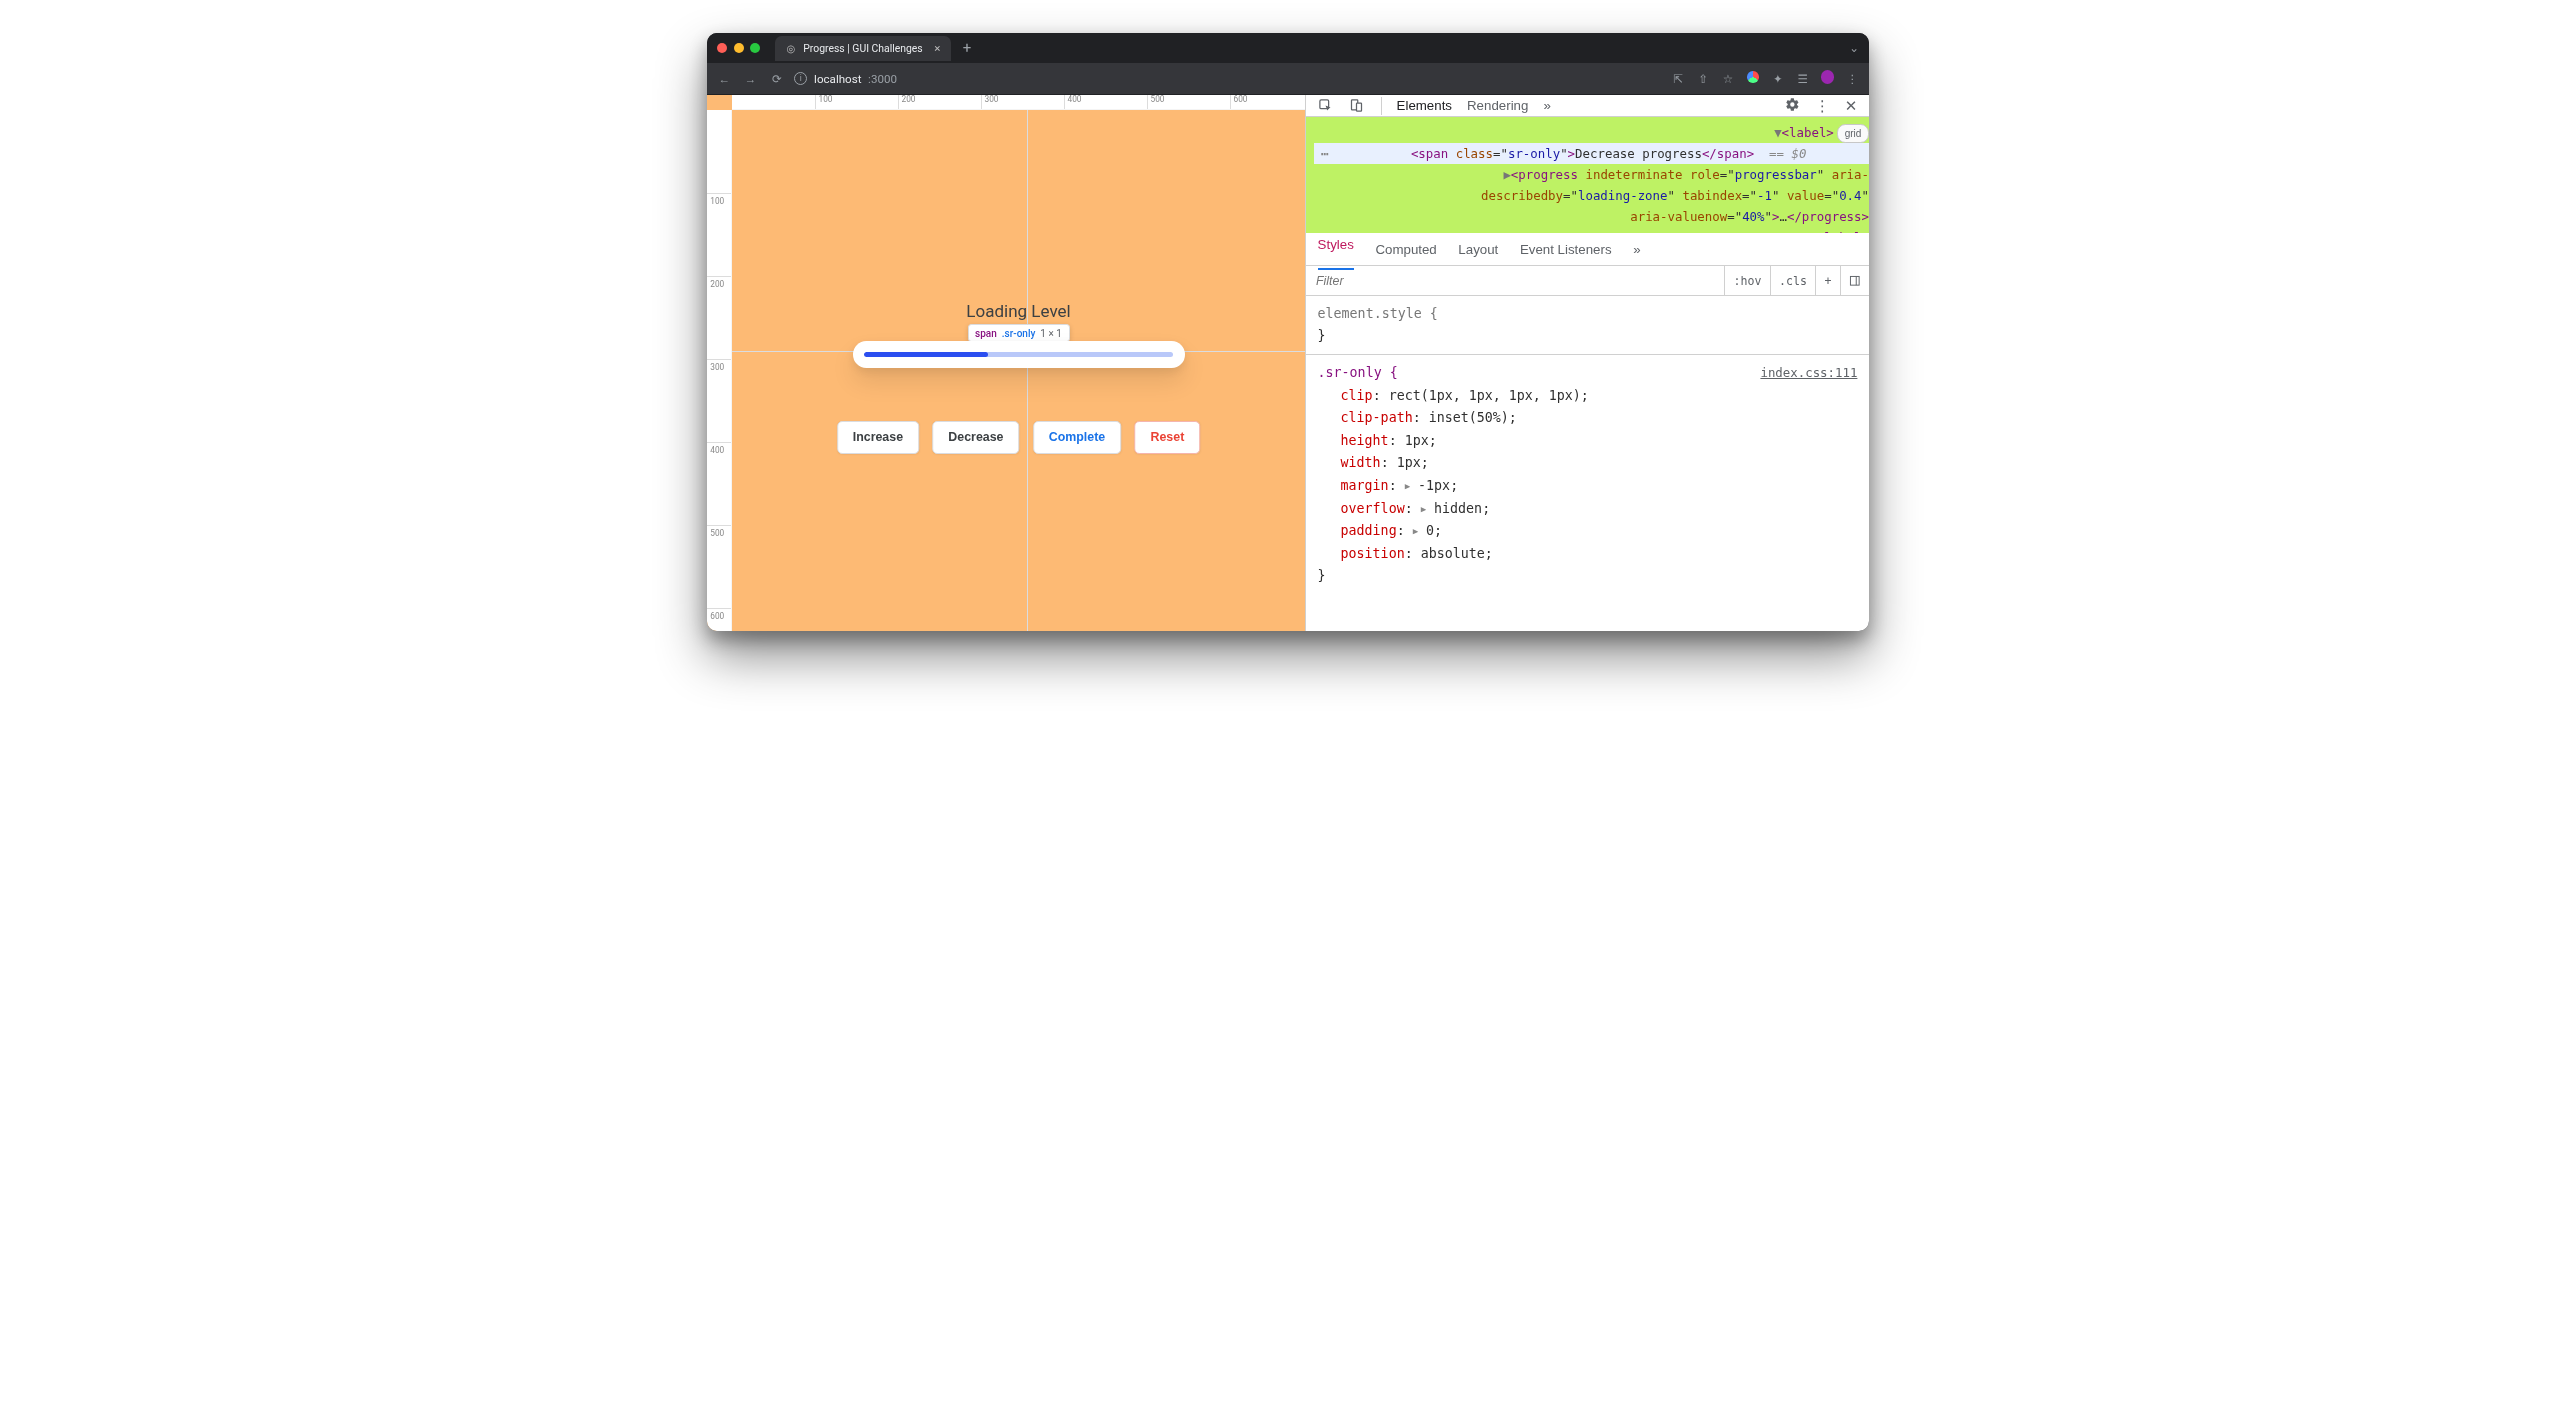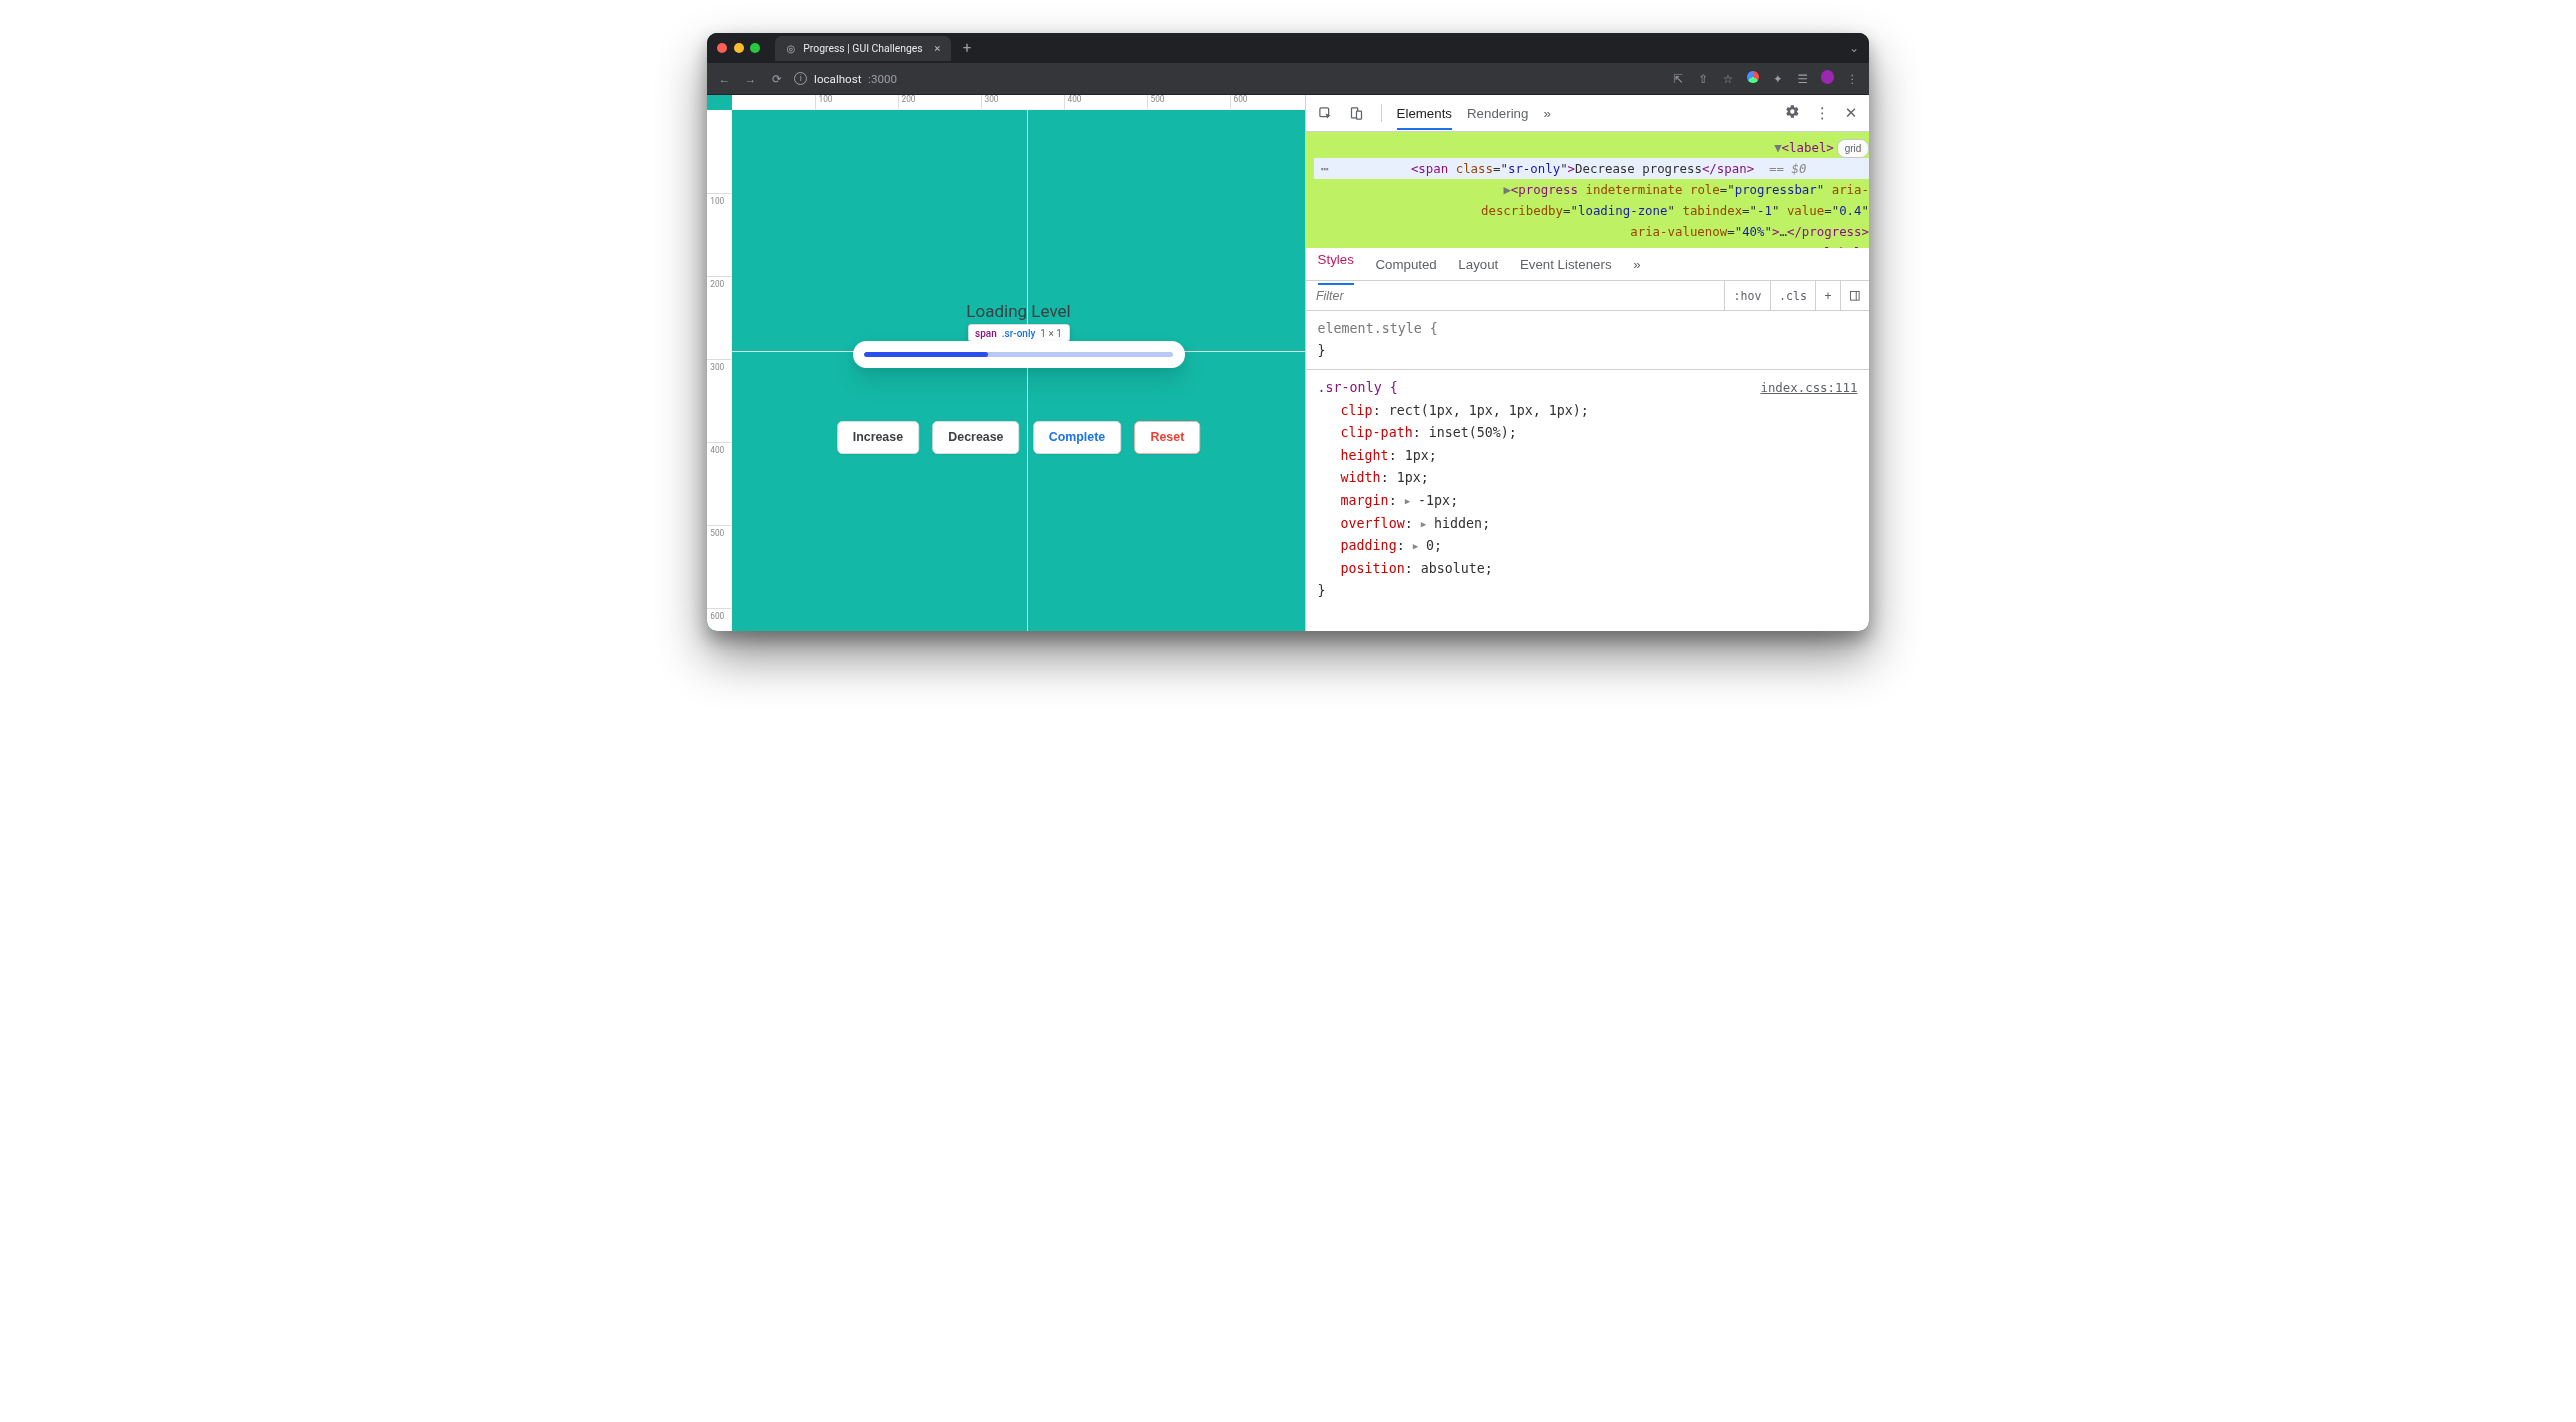--- a/index.html
+++ b/index.html
@@ -63,21 +63,21 @@
   }
   .omnibox .info { width:13.3px; height:13.3px; border:1px solid #9aa0a6; border-radius:50%; display:inline-flex; align-items:center; justify-content:center; font-size:8.3px; color:#9aa0a6;}
   .omnibox .dim { color:#9aa0a6; }
   .toolbar .grow { flex:1; }
   .toolbar .ico { width:16.6px; text-align:center; }
   .toolbar .ext { width:11.6px; height:11.6px; border-radius:50%; background: conic-gradient(#ff4c4c 0 120deg,#4cff88 120deg 240deg,#4c8cff 240deg 360deg); display:inline-block; }
   .toolbar .avatar { width:13.3px; height:13.3px; border-radius:50%; background:#9c27b0; display:inline-block;}
   
   .content { flex:1; display:flex; min-height:0; }
   .page {
-    flex:1; background:#14b8a6; position:relative; overflow:hidden;
+    flex:1; background:#fdba74; position:relative; overflow:hidden;
     color:#202124;
   }
   
   .ruler-h { position:absolute; left:25px; right:0; top:0; height:15px; background:#fff; border-bottom:0.8px solid #f4f4f4; font-size:8.3px; color:#888; }
   .ruler-h .tick { position:absolute; top:0; height:100%; border-left:0.8px solid #dcdcdc; padding-left:2.5px; line-height:8.3px; }
   .ruler-v { position:absolute; left:0; top:15px; bottom:0; width:25px; background:#fff; border-right:0.8px solid #f4f4f4; font-size:8.3px; color:#888;}
   .ruler-v .tick { position:absolute; left:0; width:100%; border-top:0.8px solid #dcdcdc; padding-top:1.7px; text-align:left; padding-left:3.3px;}
   .page-inner { position:absolute; left:25px; top:15px; right:0; bottom:0; }
   
   .guide-v { position:absolute; top:0; bottom:0; width:0; border-left:0.8px solid #dadce0; }
@@ -118,21 +118,21 @@
   .btn.primary { color:#1a73e8; }
   .btn.danger { color:#ea4335; border-color:#f5b5ae; }
   
   .devtools {
     width: 564px; background:#fff; border-left:0.8px solid #cfcfcf;
     display:flex; flex-direction:column; font-family: Menlo, Consolas, monospace;
     font-size:11.6px; color:#303030;
   }
   .dt-tabs {
     display:flex; align-items:center; gap:15px;
-    height:37px; padding:0 11.6px; border-bottom:0.8px solid #d0d0d0;
+    height:22px; padding:0 11.6px; border-bottom:0.8px solid #d0d0d0;
     font-family:-apple-system, sans-serif; font-size:13.3px; color:#5f6368;
   }
   .dt-tabs .ico { width:16.6px; display:inline-flex; }
   .dt-tabs .tabitem.active { color:#202124; border-bottom:2.5px solid #1a73e8; padding-bottom:7.5px; margin-bottom:-10px; font-weight:500;}
   .dt-tabs .grow { flex:1; }
   .dt-dom {
     padding:5px 0 5px 8.3px; line-height:1.7; font-size:12.4px;
     height:116px; overflow:hidden;
     background:#bef264;
     text-align:right;

